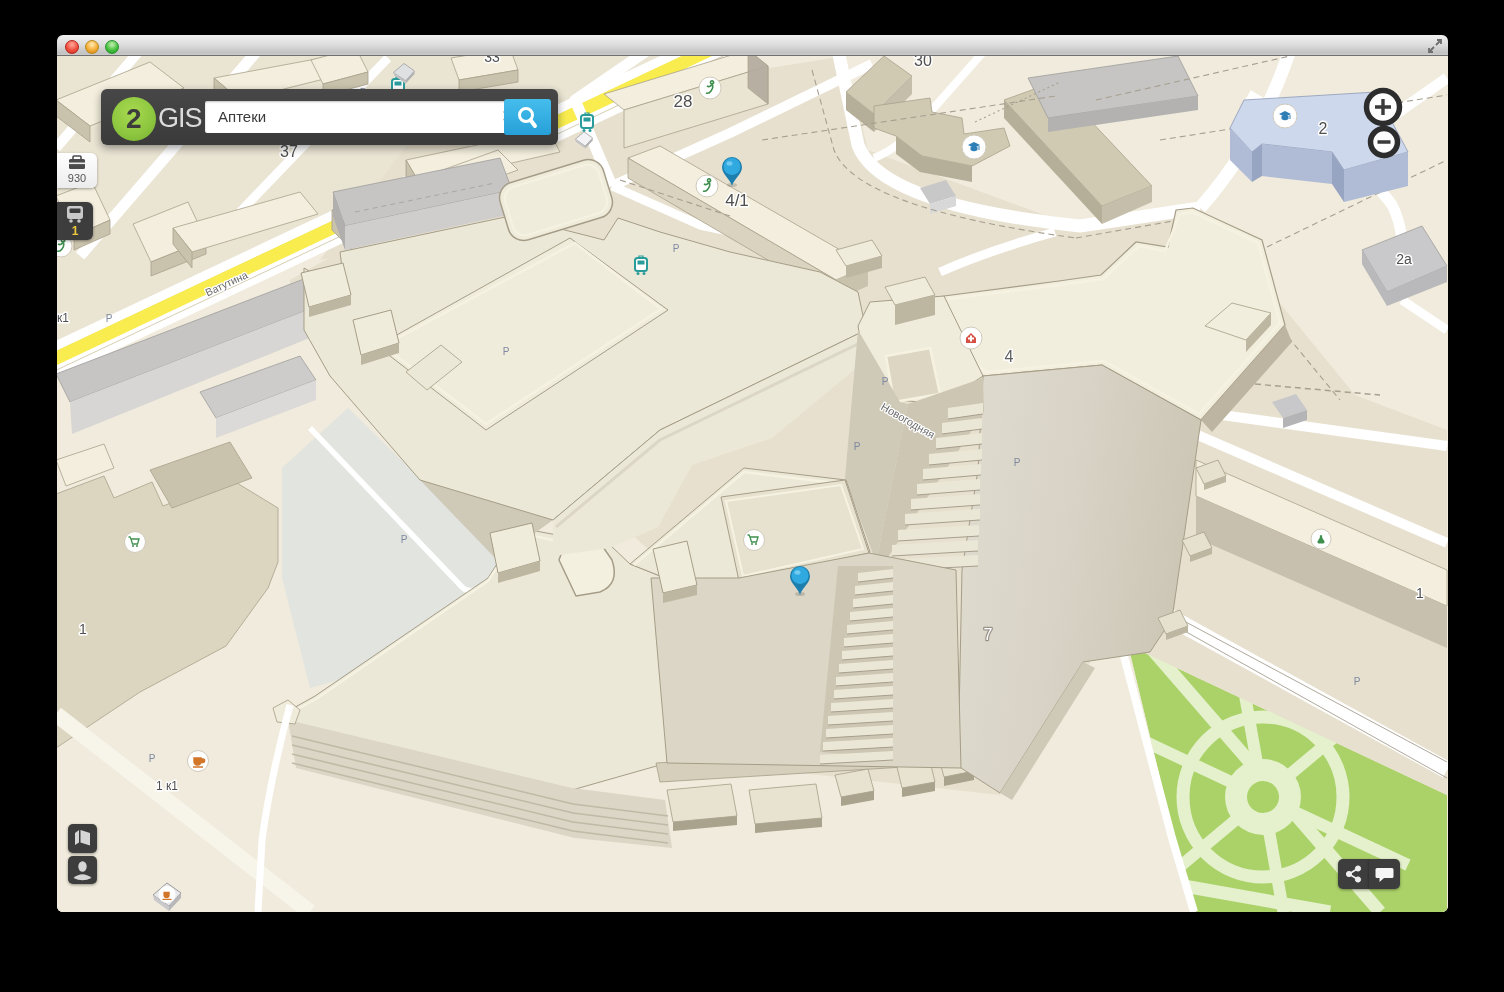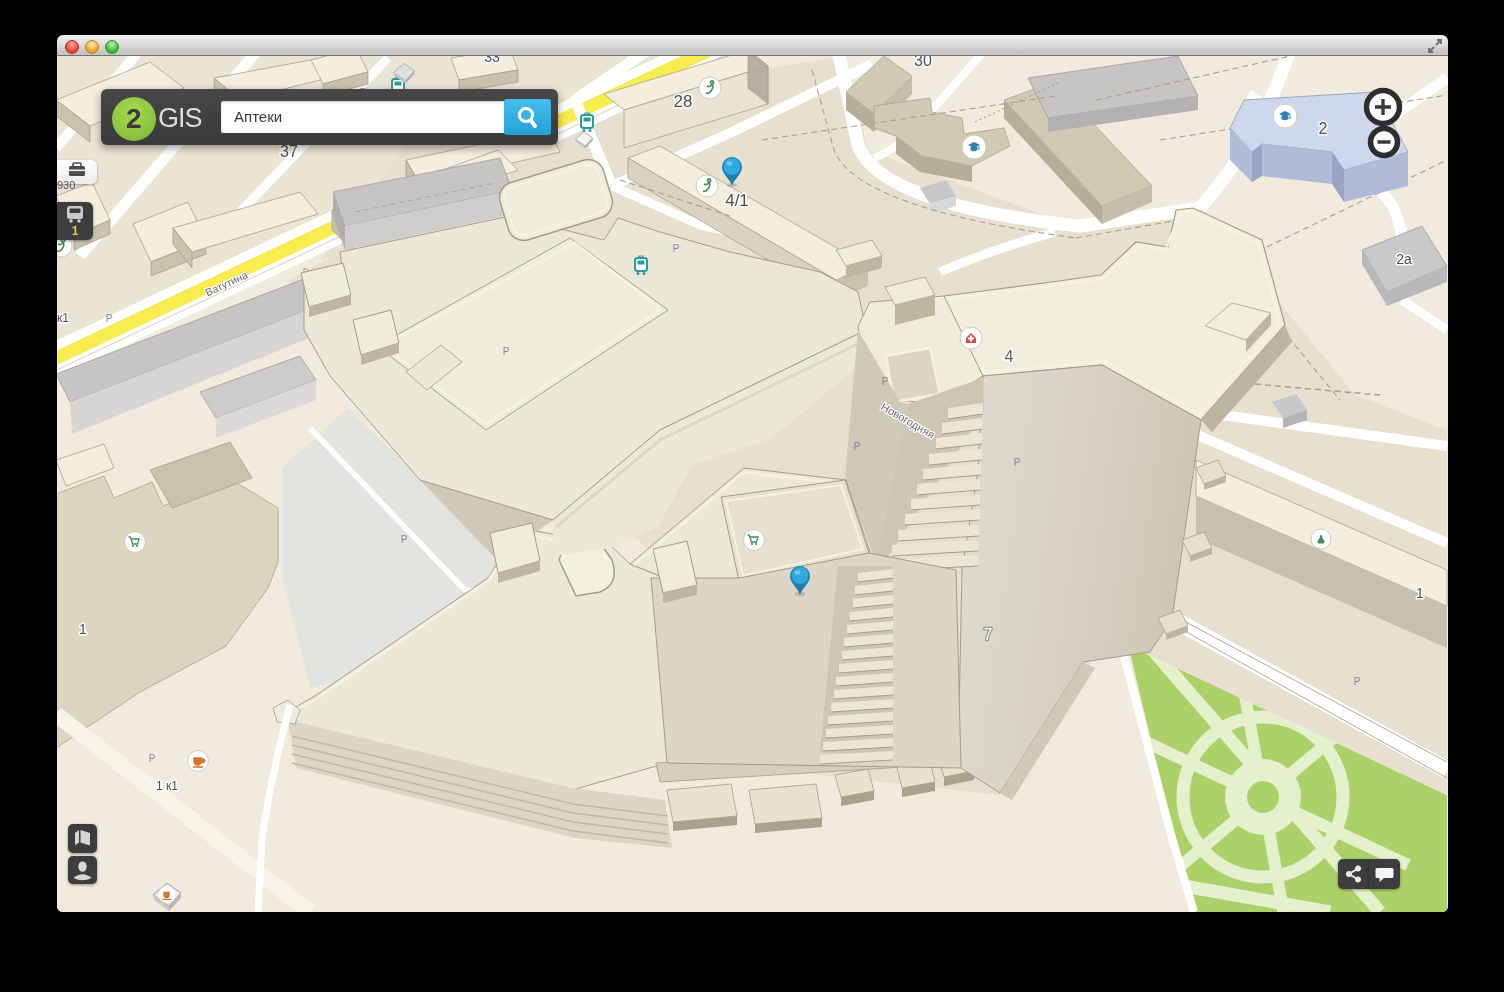--- a/index.html
+++ b/index.html
@@ -14,30 +14,30 @@
 #tl-y{left:28px;background:radial-gradient(circle at 50% 30%,#ffe2a0 10%,#f3ac34 55%,#c97f12);border:.5px solid #b98a1d;}
 #tl-g{left:48px;background:radial-gradient(circle at 50% 30%,#b1e8a2 10%,#46c13e 55%,#1f9422);border:.5px solid #2d9330;}
 #map{position:absolute;left:0;top:21px;width:1391px;height:856px;overflow:hidden;
 border-radius:0 0 6px 6px;background:#efe9da;}
 #sbar{position:absolute;left:44px;top:33px;width:457px;height:56px;border-radius:6px;
 background:linear-gradient(#474747,#3a3a3a);box-shadow:0 3px 8px rgba(0,0,0,.4);}
 #logo2{position:absolute;left:11px;top:8px;width:44px;height:44px;border-radius:50%;
 background:radial-gradient(circle at 45% 35%,#a7d94f,#8cc63f 60%,#74ad31);}
 #logo2 span{position:absolute;left:14px;top:6px;font-size:28px;font-weight:bold;color:#3c3c3c;}
 #logogis{position:absolute;left:57px;top:14px;font-size:27px;font-weight:normal;color:#dcdcdc;letter-spacing:-1px;}
-#sinput{position:absolute;left:120px;top:12px;width:320px;height:32px;background:#fff;border-radius:2px;
+#sinput{position:absolute;left:104px;top:12px;width:320px;height:32px;background:#fff;border-radius:2px;
 box-shadow:inset 0 1px 2px rgba(0,0,0,.25);}
 #sinput .q{position:absolute;left:13px;top:7px;font-size:15px;color:#3a3a3a;}
 #sinput .x{position:absolute;right:10px;top:5px;font-size:17px;color:#b9b2a6;}
 #sbtn{position:absolute;left:403px;top:10px;width:47px;height:36px;border-radius:3px;
 background:linear-gradient(#45bdec,#26a0d8);}
 .wbtn{position:absolute;background:linear-gradient(#fff,#ececec);border-radius:0 6px 6px 0;
 box-shadow:0 1px 3px rgba(0,0,0,.35);}
 .dbtn{position:absolute;background:#3d3d3d;box-shadow:0 1px 3px rgba(0,0,0,.4);}
-#b930{left:0px;top:104px;width:40px;height:24px;}
+#b930{left:0px;top:97px;width:40px;height:35px;text-align:center;}
 #b930 .t{position:absolute;width:100%;top:19px;font-size:11px;color:#555;}
 #bbus{left:0px;top:146px;width:36px;height:38px;border-radius:0 6px 6px 0;text-align:center;}
 #bbus .t{position:absolute;width:100%;top:22px;font-size:12px;font-weight:bold;color:#edc83d;}
 #bld1{left:11px;top:768px;width:29px;height:29px;border-radius:5px;}
 #bld2{left:11px;top:800px;width:29px;height:28px;border-radius:5px;}
 #bsh{left:1281px;top:803px;width:31px;height:30px;border-radius:5px 0 0 5px;}
 #bch{left:1312px;top:803px;width:31px;height:30px;border-radius:0 5px 5px 0;}
 svg{position:absolute;left:0;top:0;}
 #resize{position:absolute;left:auto;right:5px;top:3px;}
 </style>

